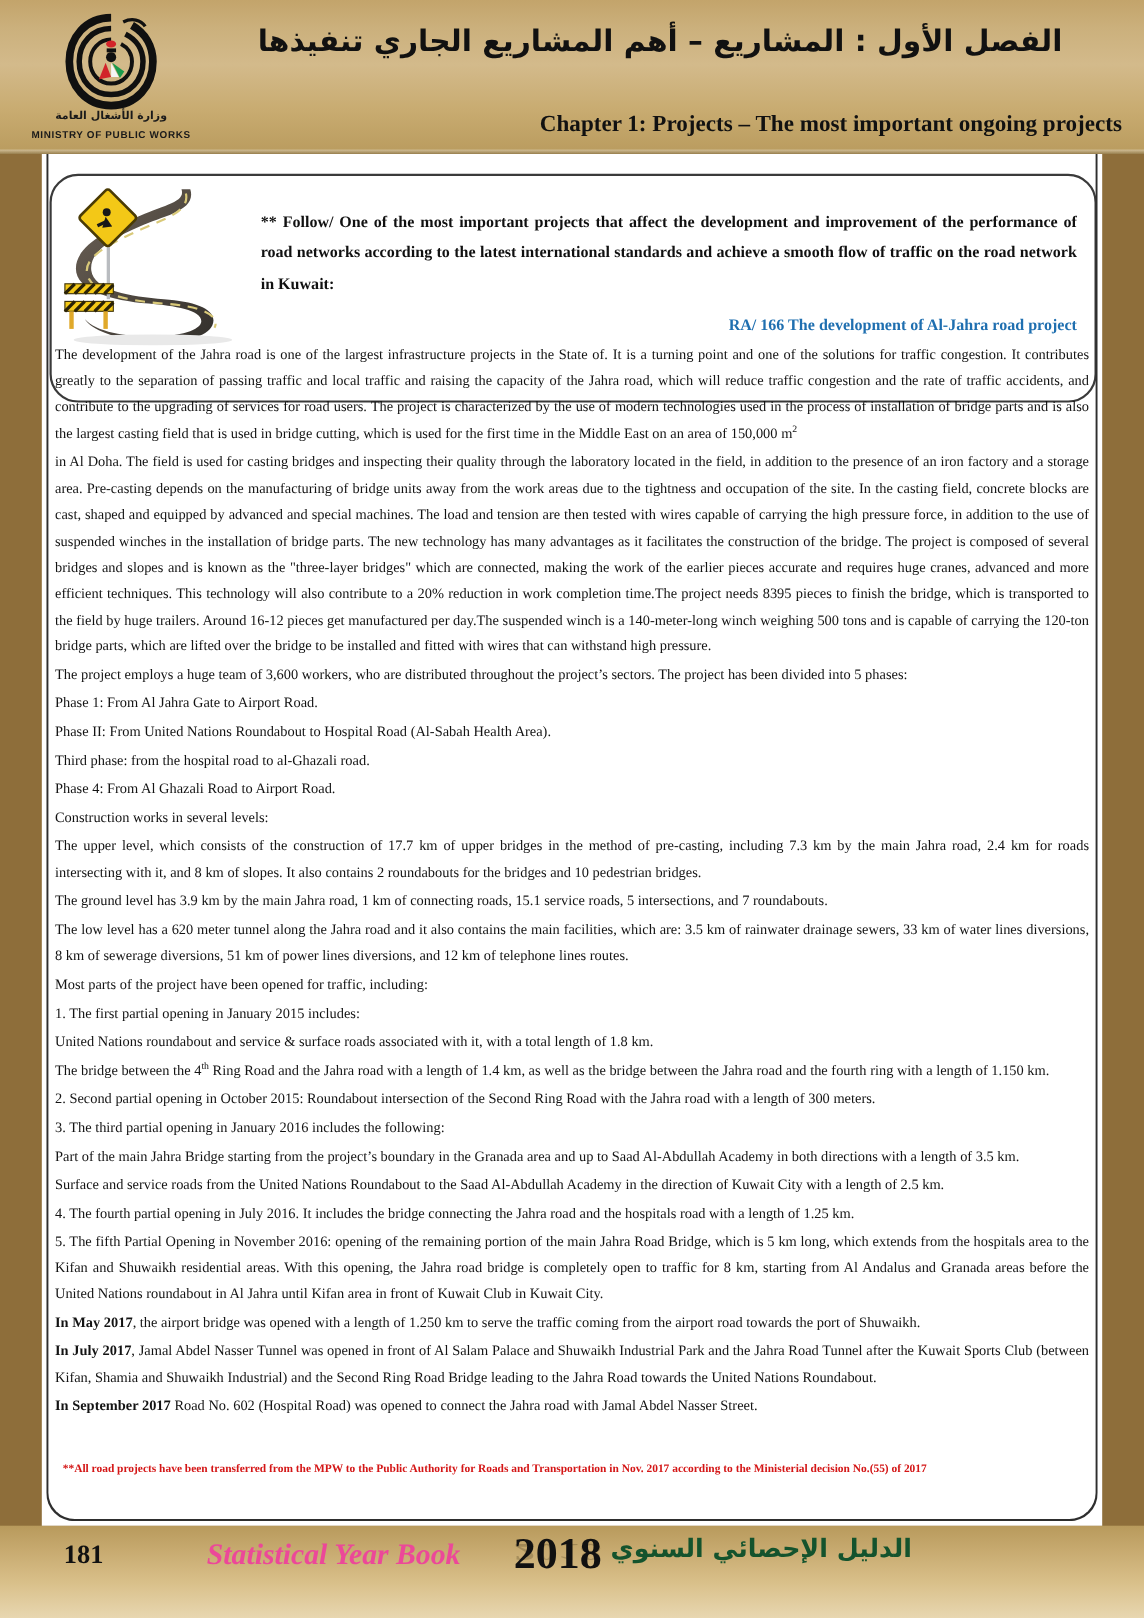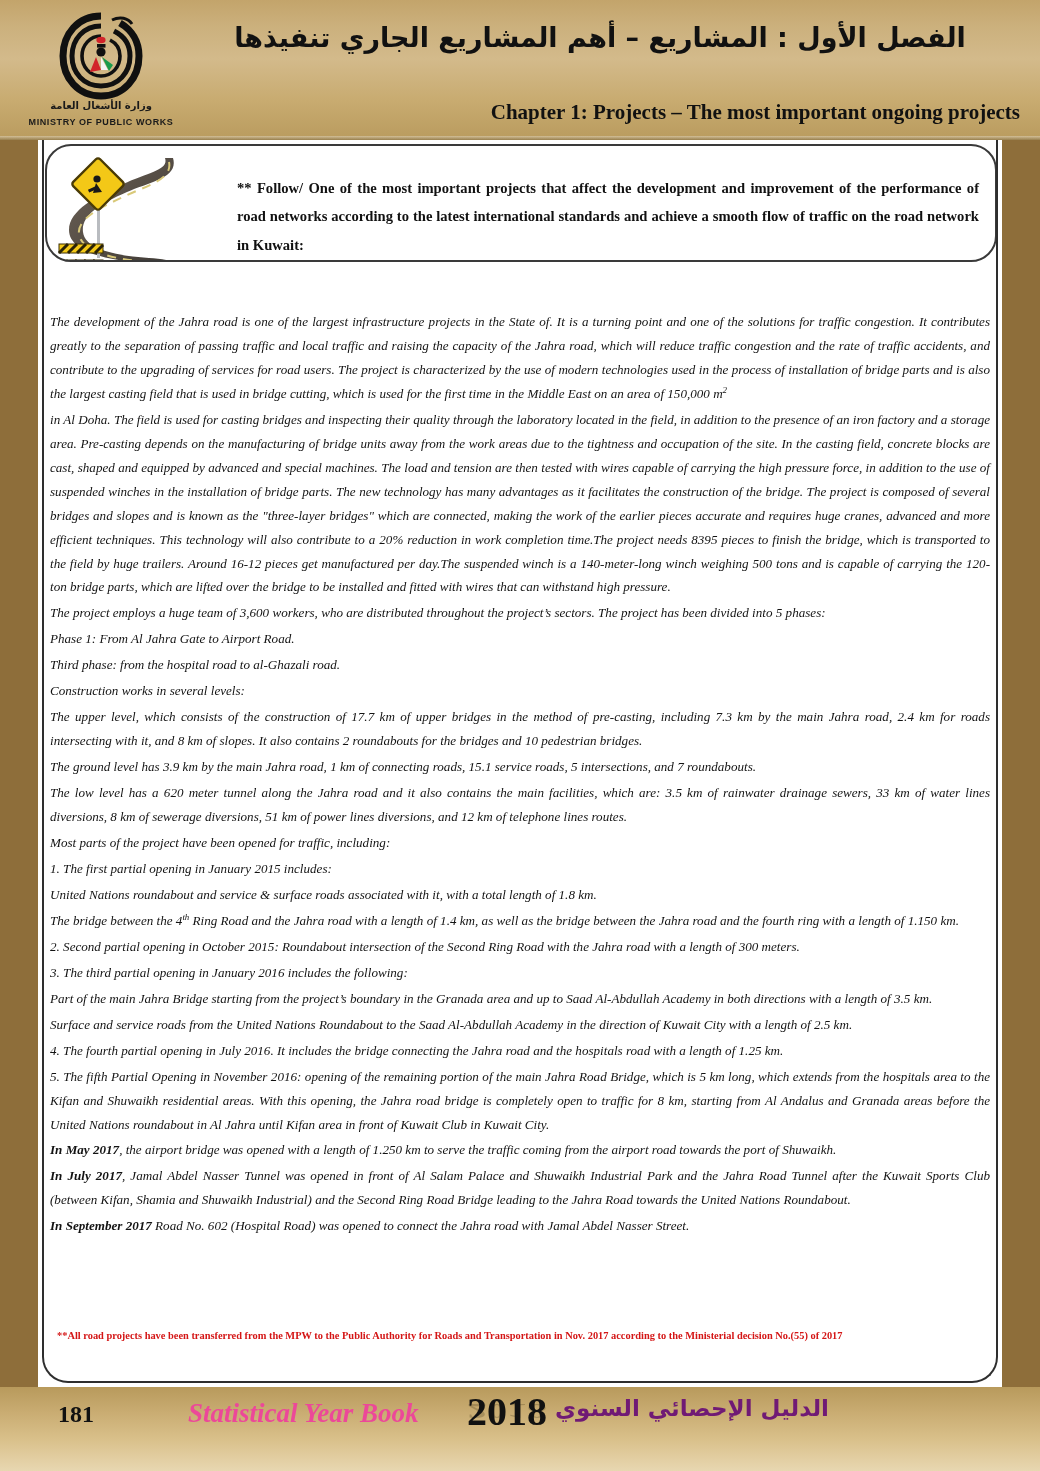--- a/index.html
+++ b/index.html
@@ -81,21 +81,21 @@
   }
 
   
   .content {
     position:absolute; left:38px; top:140px; right:38px; bottom:84px;
     background:#ffffff;
   }
 
   
   .callout {
-    position:absolute; left:7px; top:4px; right:5px; height:118px;
+    position:absolute; left:7px; top:18px; right:5px; height:208px;
     border:2px solid #3a3a3a;
     border-radius:26px 26px 26px 26px;
     background:#fff;
     overflow:hidden;
   }
   .callout-img {
     position:absolute; left:6px; top:6px; width:170px; height:148px;
   }
   .callout-text {
     position:absolute; left:190px; top:28px; right:16px;
@@ -110,21 +110,21 @@
 
   
   .body {
     position:absolute; left:7px; top:170px; right:7px; bottom:34px;
     padding:0 5px;
   }
   .p {
     font-size:13.1px; color:#131313; line-height:1.83;
     text-align:justify; margin:0 0 2px 0;
   }
-  .p.just { text-align:justify; text-justify:inter-word;font-style:italic; }
+  .p.just { text-align:justify; text-justify:inter-word; }
   .p b { font-weight:bold;margin-top:44px; }
   sup { font-size:.68em; vertical-align:super; line-height:0; }
 
   .footnote {
     position:absolute; left:12px; right:10px; bottom:10px;
     font-size:10.4px; font-weight:bold; color:#d41616;
     font-family:"Liberation Serif", serif;
     line-height:1.3;
   }
 
@@ -158,21 +158,21 @@
     position:absolute; left:467px; top:1424px;
     font-size:40px; font-weight:bold;
     color:rgba(40,30,10,.22);
     transform:scaleY(-0.55);
     transform-origin:top left;
     font-family:"Liberation Serif", serif;
     pointer-events:none;
   }
   .f-ar {
     position:absolute; left:555px; top:1395px; width:290px;
-    font-size:23px; font-weight:bold; color:#701a75;
+    font-size:23px; font-weight:bold; color:#14532d;
     font-family:"DejaVu Sans", sans-serif;
     direction:rtl; text-align:left; white-space:nowrap;
   }
 </style>
 </head>
 <body>
 
 <div class="page"></div>
 
 <div class="header-band"></div>
@@ -252,21 +252,23 @@
     <div class="callout-text">**  Follow/ One of the most important projects that affect the development and improvement of the performance of road networks according to the latest international standards and achieve a smooth flow of traffic on the road network in Kuwait:</div>
     <div class="callout-sub" style="color: rgb(31, 111, 176);">RA/ 166 The development of Al-Jahra road project</div>
   </div>
 
   <div class="body">
     <div id="paras">
         <div class="p just">The development of the Jahra road is one of the largest infrastructure projects in the State of. It is a turning point and one of the solutions for traffic congestion. It contributes greatly to the separation of passing traffic and local traffic and raising the capacity of the Jahra road, which will reduce traffic congestion and the rate of traffic accidents, and contribute to the upgrading of services for road users. The project is characterized by the use of modern technologies used in the process of installation of bridge parts and is also the largest casting field that is used in bridge cutting, which is used for the first time in the Middle East on an area of 150,000 m<sup>2</sup></div>
         <div class="p just">in Al Doha. The field is used for casting bridges and inspecting their quality through the laboratory located in the field, in addition to the presence of an iron factory and a storage area. Pre-casting depends on the manufacturing of bridge units away from the work areas due to the tightness and occupation of the site. In the casting field, concrete blocks are cast, shaped and equipped by advanced and special machines. The load and tension are then tested with wires capable of carrying the high pressure force, in addition to the use of suspended winches in the installation of bridge parts. The new technology has many advantages as it facilitates the construction of the bridge. The project is composed of several bridges and slopes and is known as the "three-layer bridges" which are connected, making the work of the earlier pieces accurate and requires huge cranes, advanced and more efficient techniques. This technology will also contribute to a 20% reduction in work completion time.The project needs 8395 pieces to finish the bridge, which is transported to the field by huge trailers. Around 16-12 pieces get manufactured per day.The suspended winch is a 140-meter-long winch weighing 500 tons and is capable of carrying the 120-ton bridge parts, which are lifted over the bridge to be installed and fitted with wires that can withstand high pressure.</div>
         <div class="p just">The project employs a huge team of 3,600 workers, who are distributed throughout the project’s sectors. The project has been divided into 5 phases:</div>
         <div class="p just">Phase 1: From Al Jahra Gate to Airport Road.</div>
+        <div class="p just">Phase II: From United Nations Roundabout to Hospital Road (Al-Sabah Health Area).</div>
         <div class="p just">Third phase: from the hospital road to al-Ghazali road.</div>
+        <div class="p just">Phase 4: From Al Ghazali Road to Airport Road.</div>
         <div class="p just">Construction works in several levels:</div>
         <div class="p just">The upper level, which consists of the construction of 17.7 km of upper bridges in the method of pre-casting, including 7.3 km by the main Jahra road, 2.4 km for roads intersecting with it, and 8 km of slopes. It also contains 2 roundabouts for the bridges and 10 pedestrian bridges.</div>
         <div class="p just">The ground level has 3.9 km by the main Jahra road, 1 km of connecting roads, 15.1 service roads, 5 intersections, and 7 roundabouts.</div>
         <div class="p just">The low level has a 620 meter tunnel along the Jahra road and it also contains the main facilities, which are: 3.5 km of rainwater drainage sewers, 33 km of water lines diversions, 8 km of sewerage diversions, 51 km of power lines diversions, and 12 km of telephone lines routes.</div>
         <div class="p just">Most parts of the project have been opened for traffic, including:</div>
         <div class="p just">1. The first partial opening in January 2015 includes:</div>
         <div class="p just">United Nations roundabout and service &amp; surface roads associated with it, with a total length of 1.8 km.</div>
         <div class="p just">The bridge between the 4<sup>th</sup> Ring Road and the Jahra road with a length of 1.4 km, as well as the bridge between the Jahra road and the fourth ring with a length of 1.150 km.</div>
         <div class="p just">2. Second partial opening in October 2015: Roundabout intersection of the Second Ring Road with the Jahra road with a length of 300 meters.</div>
         <div class="p just">3. The third partial opening in January 2016 includes the following:</div>

